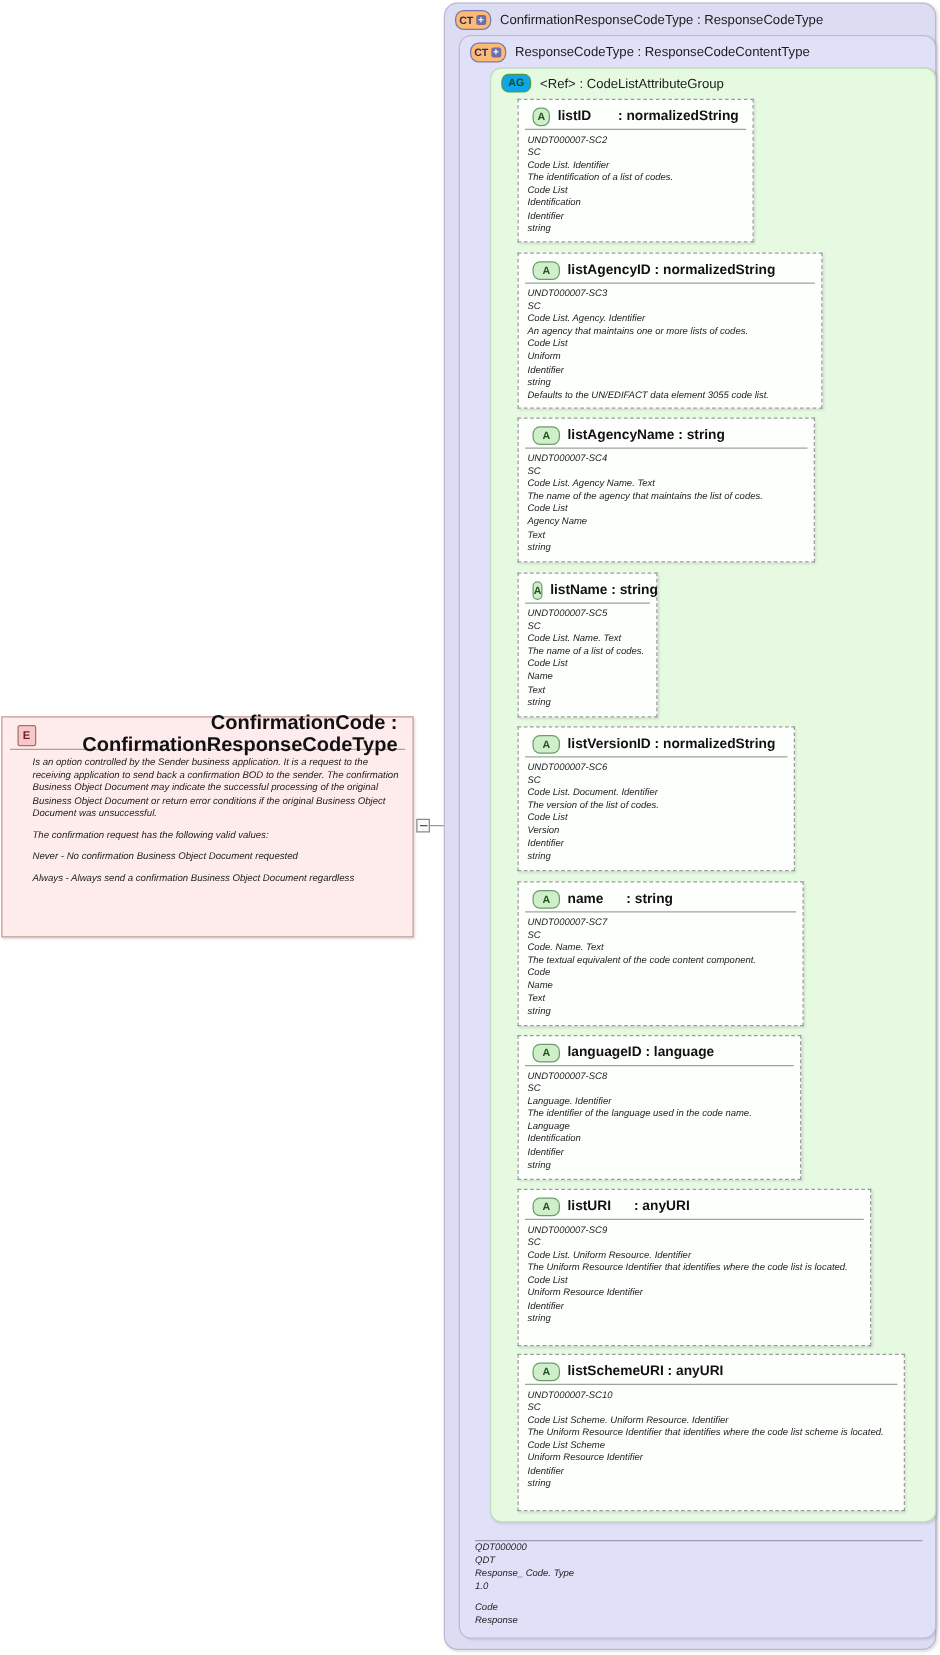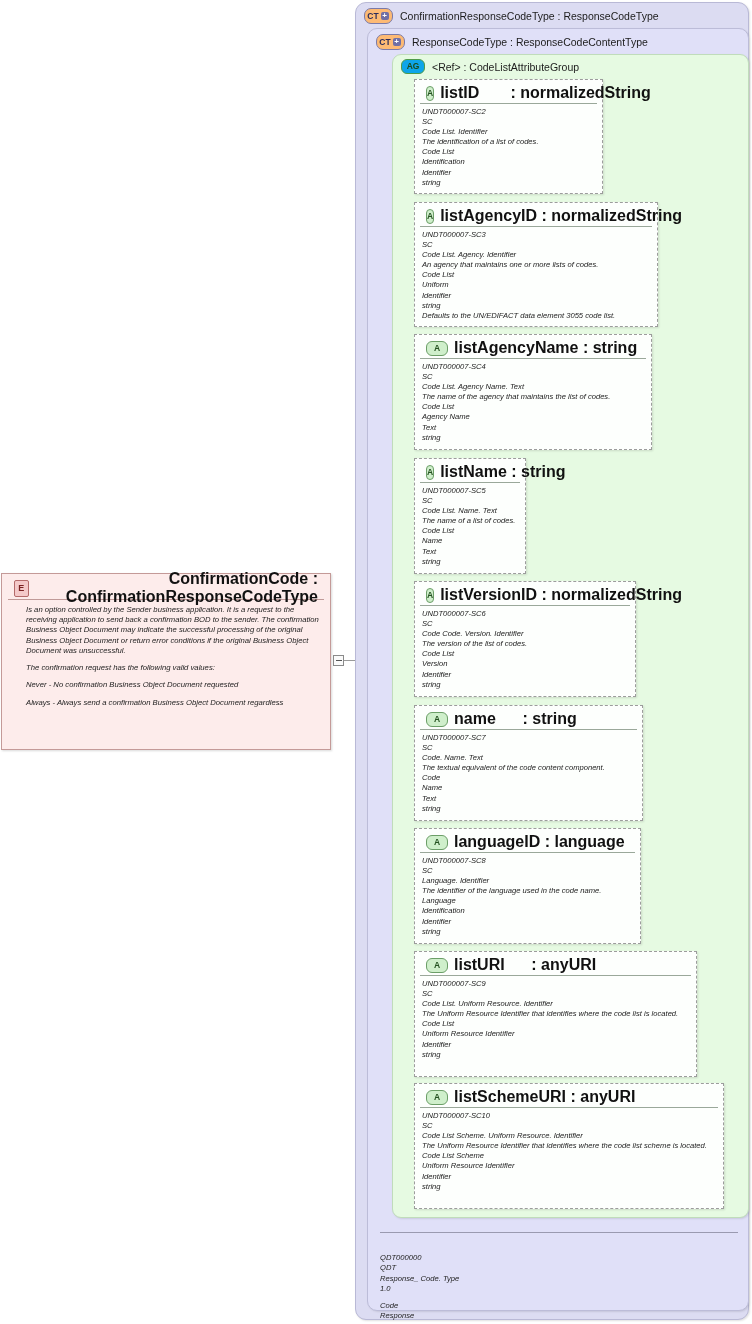--- a/index.html
+++ b/index.html
@@ -73,21 +73,21 @@
   
   .attr-box{
     background:#fdfffd;border:1px dashed #9c9c9c;
     box-shadow:1px 1px 2px rgba(0,0,0,.12);
   }
   .attr-head{
     position:relative;height:20px;display:flex;align-items:center;gap:6px;
     padding:0 6px;border-bottom:1px solid #9aa89a;margin:3px 5px 0 5px;
   }
   .attr-name{
-    font-size:16px;font-weight:700;color:#111;white-space:pre;
+    font-size:11px;font-weight:700;color:#111;white-space:pre;
   }
   .attr-body{
     padding:3px 7px 5px 7px;
     font-style:italic;font-size:7.6px;line-height:1.33;color:#222;
   }
   .attr-body div{white-space:normal;}
 
   
   .elem-box{
     left:1px;top:573px;width:330px;height:177px;
@@ -102,21 +102,21 @@
   .elem-body{
     padding:5px 8px 5px 24px;font-style:italic;font-size:7.7px;
     line-height:1.33;color:#1c1c1c;
   }
   .elem-body p{margin:0 0 7px 0;}
   .elem-body p:last-child{margin-bottom:0;}
 
   
   .ct-foot{
     position:absolute;left:12px;top:1203px;width:358px;
-    border-top:1px solid #9a9ab0;padding-top:20px;
+    border-top:1px solid #9a9ab0;padding-top:0;
     font-style:italic;font-size:7.6px;line-height:1.35;color:#222;
   }
   .ct-foot .gap{height:7px;}
 
   
   .line{position:absolute;background:#9a9a9a;}
   .hline{height:1px;}
   .vline{width:1px;}
   .expander{
     position:absolute;width:11px;height:11px;background:#fafafa;
@@ -256,21 +256,21 @@
 </div>
 
 <div class="abs attr-box" style="left:414px;top:581px;width:222px;height:116px;">
   <div class="attr-head">
     <span class="badge badge-a">A</span>
     <span class="attr-name">listVersionID : normalizedString</span>
   </div>
   <div class="attr-body">
     <div>UNDT000007-SC6</div>
     <div>SC</div>
-    <div>Code Code. Version. Identifier</div>
+    <div>Code List. Document. Identifier</div>
     <div>The version of the list of codes.</div>
     <div>Code List</div>
     <div>Version</div>
     <div>Identifier</div>
     <div>string</div>
   </div>
 </div>
 
 <div class="abs attr-box" style="left:414px;top:705px;width:229px;height:116px;">
   <div class="attr-head">

